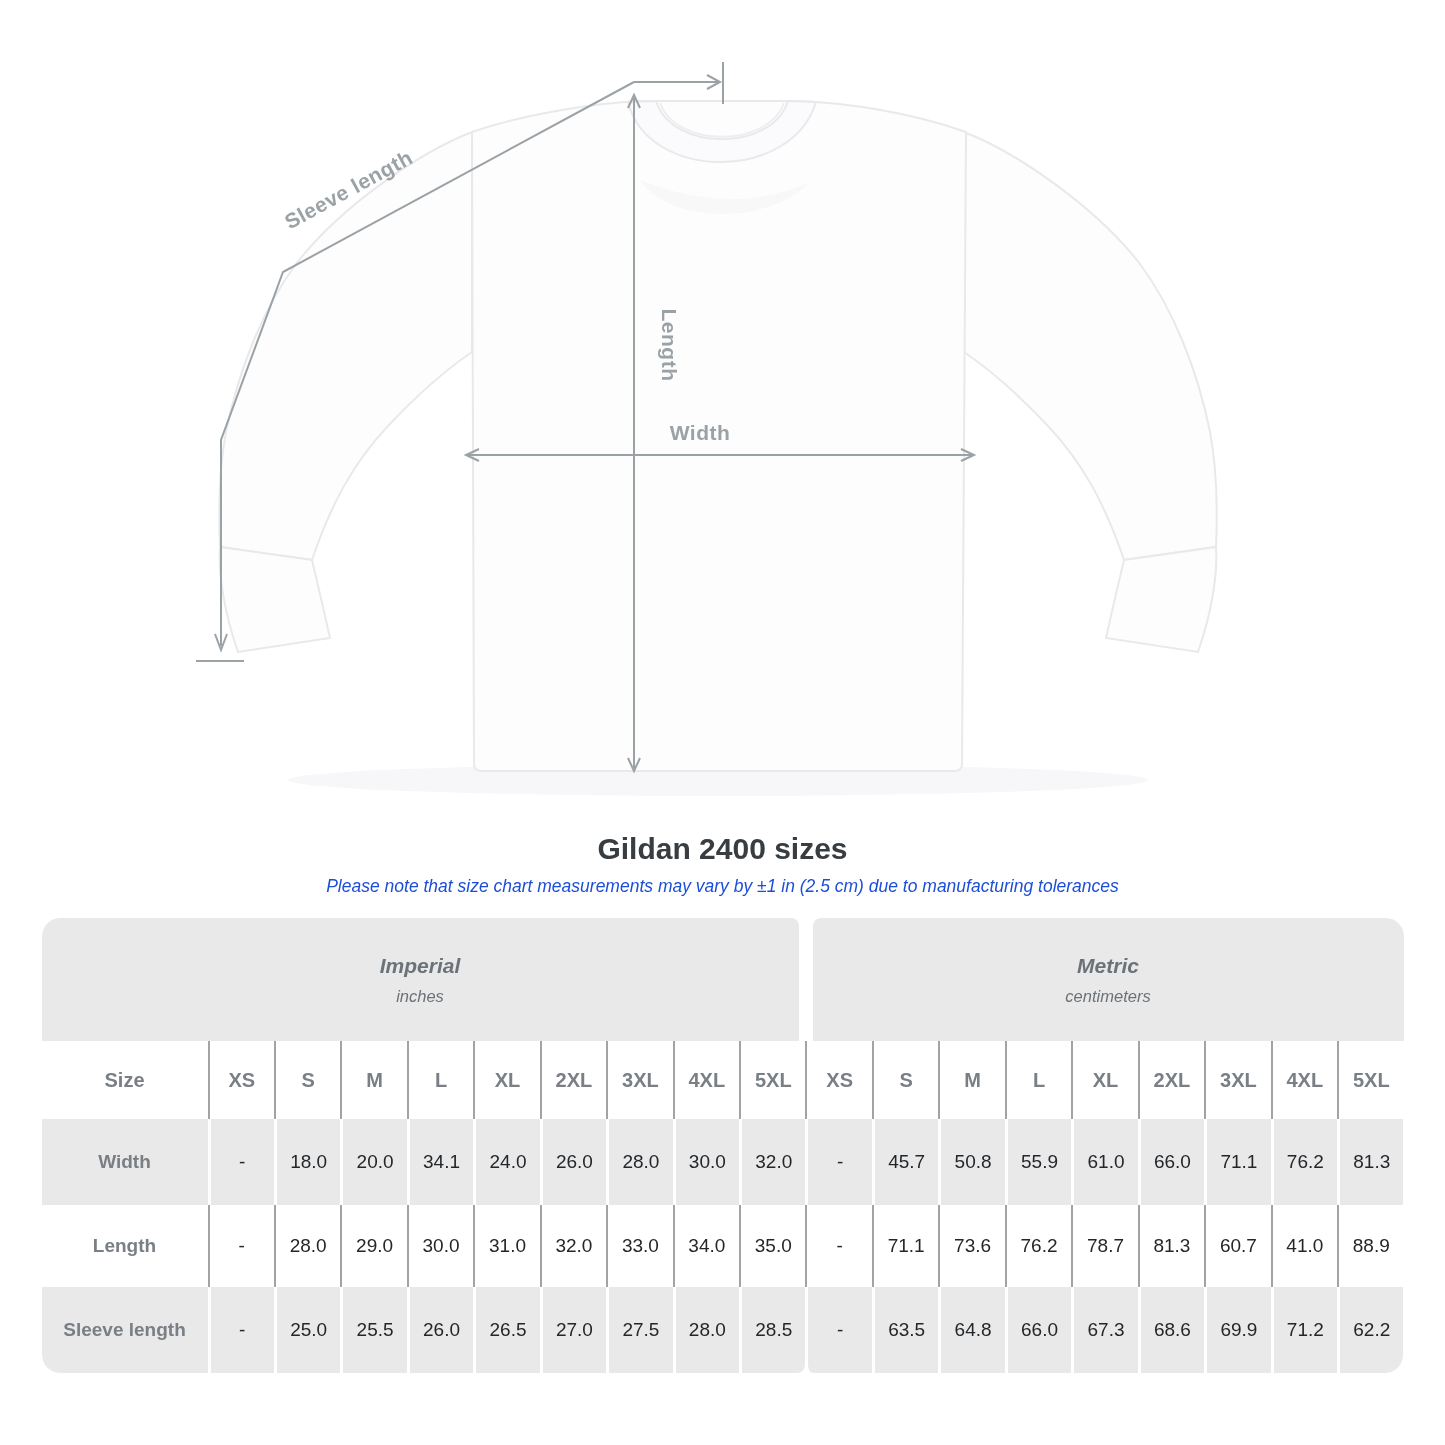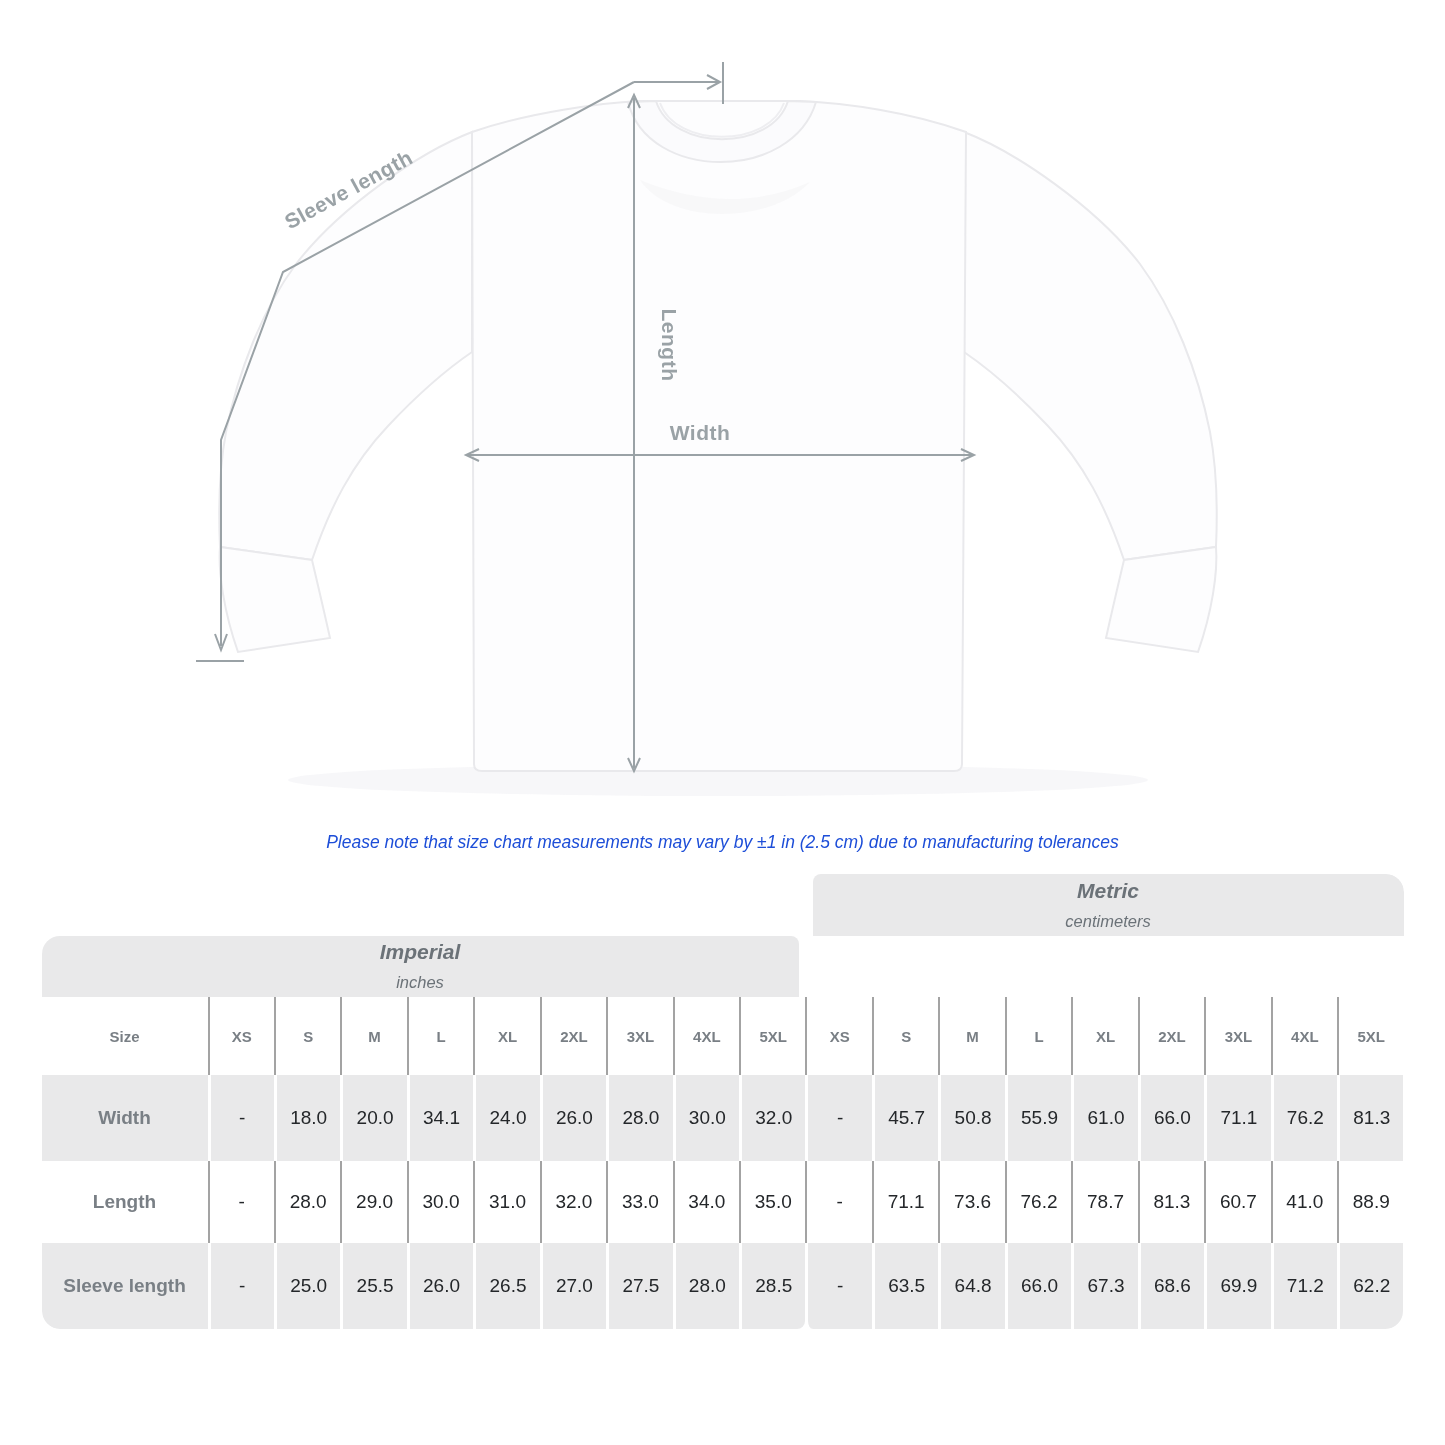--- a/index.html
+++ b/index.html
@@ -54,21 +54,21 @@
 
   .row-white > div + div { border-left: 2px solid #a3a3a3; }
   .row-gray  > div { background: #e9e9ea; }
   .row-gray  > div + div { border-left: 3px solid #ffffff; }
 
   .row-sleeve > div:first-child { border-bottom-left-radius: 18px; }
   .row-sleeve > div:last-child  { border-bottom-right-radius: 18px; }
   .row-sleeve > div:nth-child(10) { border-bottom-right-radius: 8px; }
   .row-sleeve > div:nth-child(11) { border-bottom-left-radius: 8px; }
 
-  .hdr { font-size: 15px; font-weight: bold; color: #797f85; }
+  .hdr { font-size: 20px; font-weight: bold; color: #797f85; }
   .lbl { font-size: 19px; font-weight: bold; color: #797f85; }
   .val { font-size: 19px; color: #24272a; }
 </style>
 </head>
 <body>
 
 <div class="diagram">
   <svg width="1445" height="812" viewBox="0 0 1445 812">
 
     <ellipse cx="718" cy="780" rx="430" ry="16" fill="#f4f4f6" opacity="0.7"></ellipse>
@@ -150,33 +150,34 @@
       </g>
     </g>
 
     <text class="meas-label" transform="translate(352,196) rotate(-28.5)" text-anchor="middle">Sleeve length</text>
     <text class="meas-label" transform="translate(662,345) rotate(90)" text-anchor="middle">Length</text>
     <text class="meas-label" x="700" y="440" text-anchor="middle">Width</text>
   </svg>
 </div>
 
 <div class="heading">
+  <h1 class="title">Gildan 2400 sizes</h1>
   <p class="subtitle">Please note that size chart measurements may vary by ±1 in (2.5 cm) due to manufacturing tolerances</p>
 </div>
 
 <div class="size-table">
 
   <div class="trow band-row">
+    <div class="band band-imp">
+      <div class="band-title">Imperial</div>
+      <div class="band-unit">inches</div>
+    </div>
     <div class="band band-met">
       <div class="band-title">Metric</div>
       <div class="band-unit">centimeters</div>
-    </div>
-    <div class="band band-imp">
-      <div class="band-title">Imperial</div>
-      <div class="band-unit">inches</div>
     </div>
   </div>
 
   <div class="trow row-size row-white">
     <div class="hdr">Size</div>
     <div class="hdr">XS</div>
     <div class="hdr">S</div>
     <div class="hdr">M</div>
     <div class="hdr">L</div>
     <div class="hdr">XL</div>

